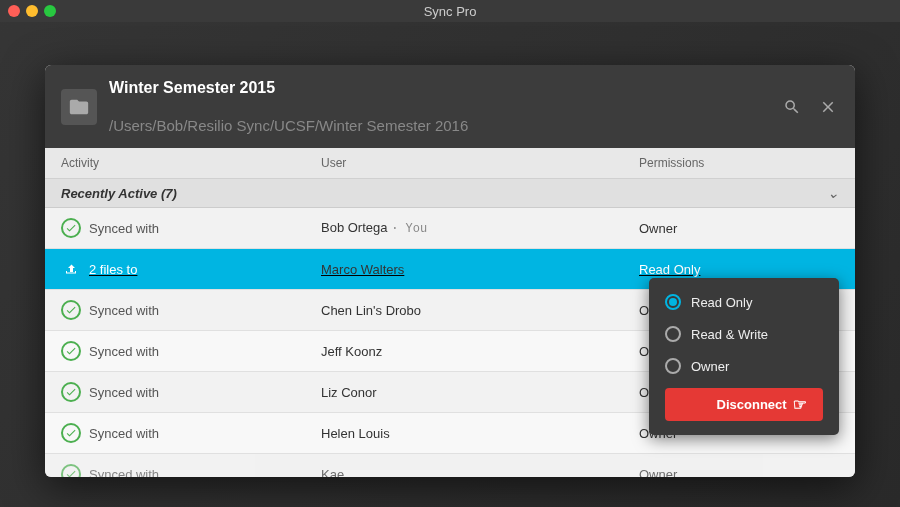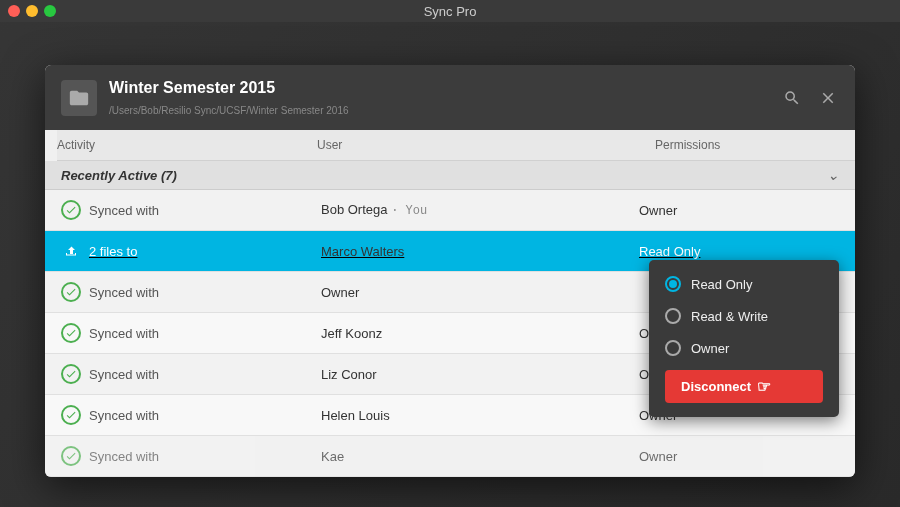--- a/index.html
+++ b/index.html
@@ -94,22 +94,22 @@
     .dialog-header-text {
       flex: 1;
     }
     .dialog-title {
       color: #fff;
       font-size: 16px;
       font-weight: 600;
     }
     .dialog-subtitle {
       color: #888;
-      font-size: 10px;
-      margin-top: 8px;
+      font-size: 15px;
+      margin-top: 20px;
     }
     .header-actions {
       display: flex;
       gap: 14px;
       align-items: center;
     }
     .header-btn {
       background: none;
       border: none;
       cursor: pointer;
@@ -118,23 +118,22 @@
       align-items: center;
       justify-content: center;
       padding: 2px;
     }
 
     
     .table-header {
       background: #e8e8e8;
       display: flex;
       align-items: center;
-      padding: 8px 0;
+      padding: 8px 16px;
       border-bottom: 1px solid #d0d0d0;
-      margin-left: 12px;
     }
     .col-activity { flex: 0 0 260px; }
     .col-user { flex: 1; }
     .col-permissions { flex: 0 0 200px; }
     .col-header {
       font-size: 12px;
       color: #666;
       font-weight: 500;
       text-transform: none;
     }
@@ -267,21 +266,21 @@
       border: none;
       border-radius: 4px;
       padding: 7px 16px;
       margin: 6px 16px;
       font-size: 13px;
       font-weight: 600;
       cursor: pointer;
       width: calc(100% - 32px);
       display: flex;
       align-items: center;
-      justify-content: flex-start;
+      justify-content: flex-end;
       gap: 6px;
     }
 
     .permissions-cell-wrap {
       position: relative;
       flex: 0 0 200px;
     }
   </style>
 </head>
 <body>
@@ -390,20 +389,21 @@
 
   <div class="table-row">
     <div class="cell-activity col-activity">
       <div class="status-icon synced">
         <svg width="12" height="12" viewBox="0 0 24 24" fill="currentColor">
           <path d="M9 16.17L4.83 12l-1.42 1.41L9 19 21 7l-1.41-1.41z"></path>
         </svg>
       </div>
       <span class="cell-label">Synced with</span>
     </div>
+    <div class="cell-user">Chen Lin's Drobo</div>
     <div class="cell-permissions">Owner</div>
   </div>
 
   <div class="table-row">
     <div class="cell-activity col-activity">
       <div class="status-icon synced">
         <svg width="12" height="12" viewBox="0 0 24 24" fill="currentColor">
           <path d="M9 16.17L4.83 12l-1.42 1.41L9 19 21 7l-1.41-1.41z"></path>
         </svg>
       </div>

